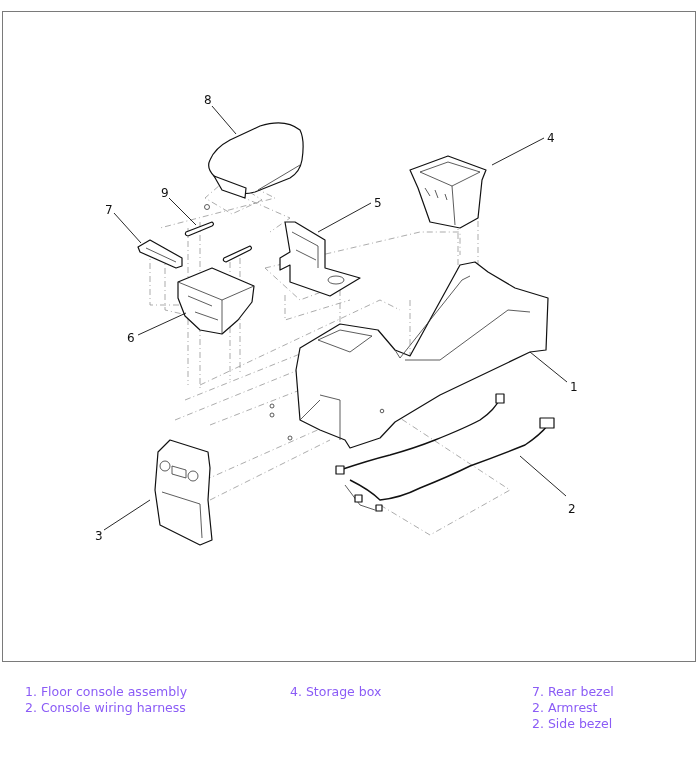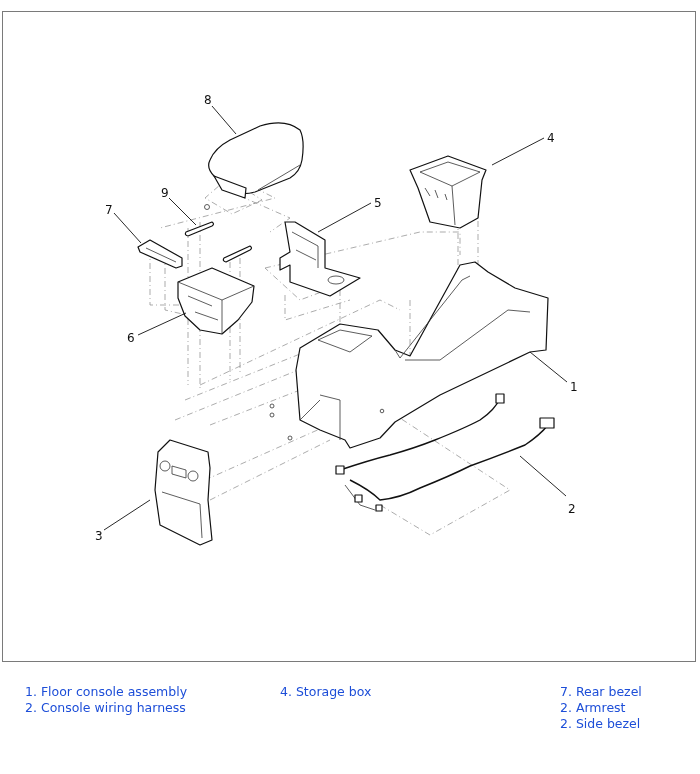--- a/index.html
+++ b/index.html
@@ -8,21 +8,21 @@
   .frame { position: absolute; left: 2px; top: 11px; width: 694px; height: 651px;
            border: 1px solid #7a7a7a; box-sizing: border-box; }
   svg.diagram { position: absolute; left: 0; top: 0; width: 700px; height: 670px; }
   .callout { font-family: "DejaVu Sans", sans-serif; font-size: 12px; fill: #111; }
   .part { fill: #fff; stroke: #111; stroke-width: 1.2; stroke-linejoin: round; }
   .detail { fill: none; stroke: #333; stroke-width: 0.8; }
   .dash { fill: none; stroke: #888; stroke-width: 0.7; stroke-dasharray: 6 3 1 3; }
   .leader { stroke: #111; stroke-width: 0.9; fill: none; }
   .legend { position: absolute; top: 684px; left: 0; width: 700px; font-size: 12.5px; line-height: 16px; }
   .legend-col { position: absolute; top: 0; }
-  .legend-col div { white-space: nowrap; color: #1d4ed8; }
+  .legend-col div { white-space: nowrap; color: #8b5cf6; }
 </style>
 </head>
 <body>
 
 <div class="frame"></div>
 
 <svg class="diagram" viewBox="0 0 700 670">
 
   <g>
     <path class="dash" d="M228 178 L262 200 L232 214 L205 198 Z"></path>
@@ -160,21 +160,21 @@
       <text class="callout" x="95" y="540">3</text>
     </g>
   </g>
 </svg>
 
 <div class="legend">
   <div class="legend-col" style="left:25px">
     <div>1. Floor console assembly</div>
     <div>2. Console wiring harness</div>
   </div>
-  <div class="legend-col" style="left:280px">
+  <div class="legend-col" style="left:290px">
     <div>4. Storage box</div>
   </div>
-  <div class="legend-col" style="left:560px">
+  <div class="legend-col" style="left:532px">
     <div>7. Rear bezel</div>
     <div>2. Armrest</div>
     <div>2. Side bezel</div>
   </div>
 </div>
 
 </body></html>

